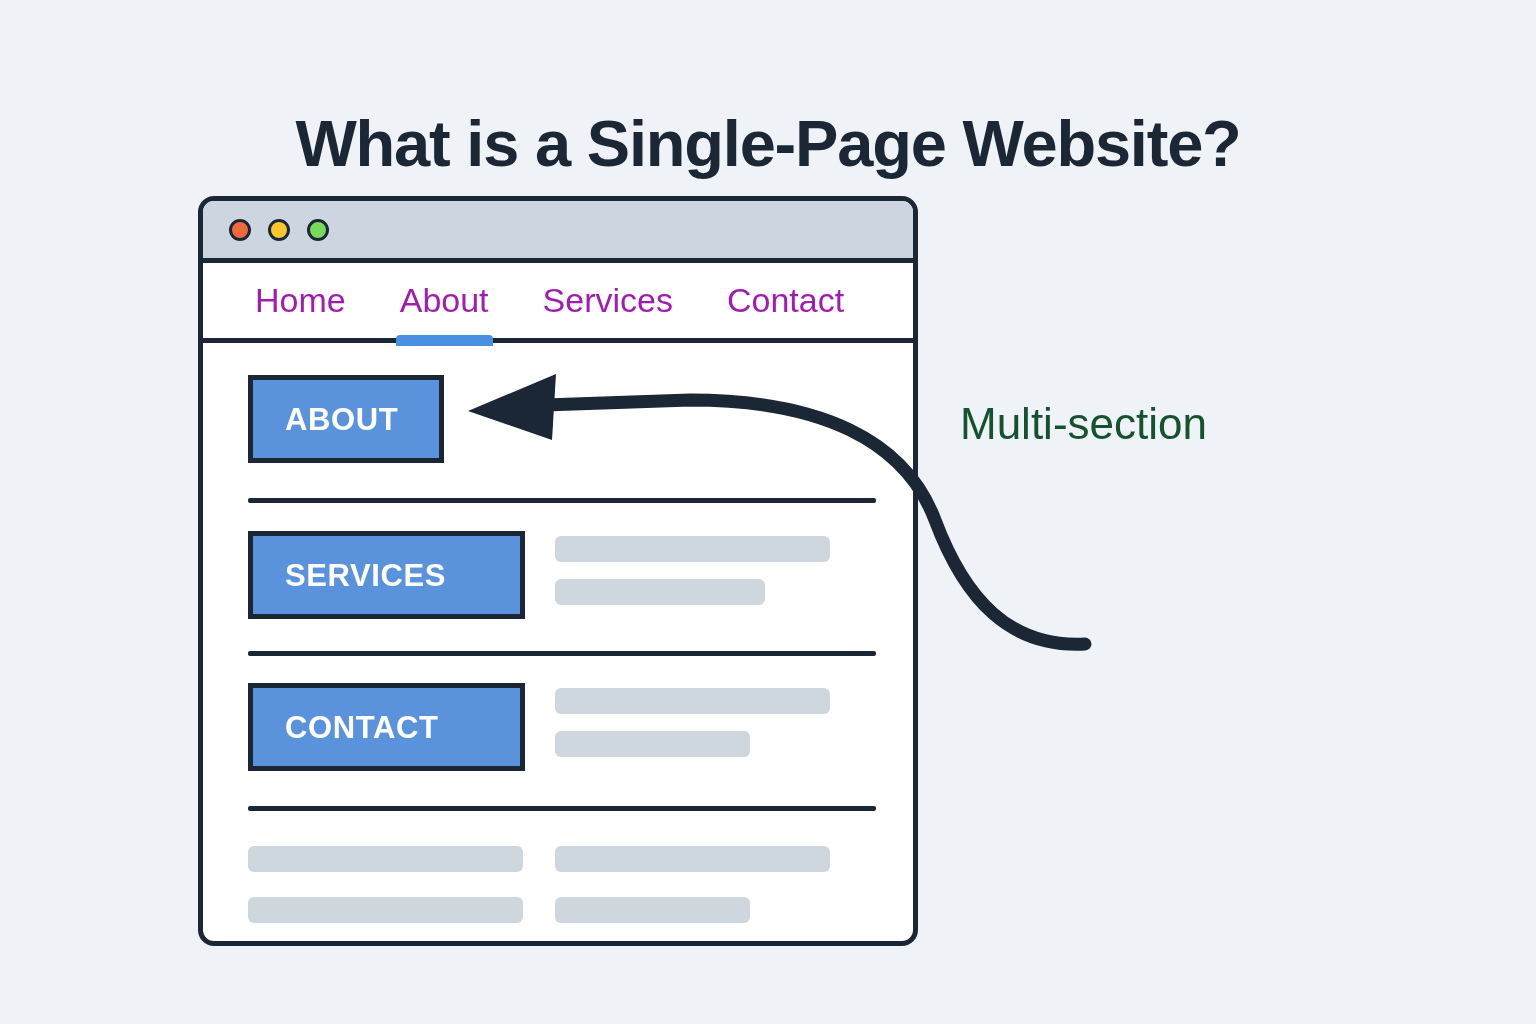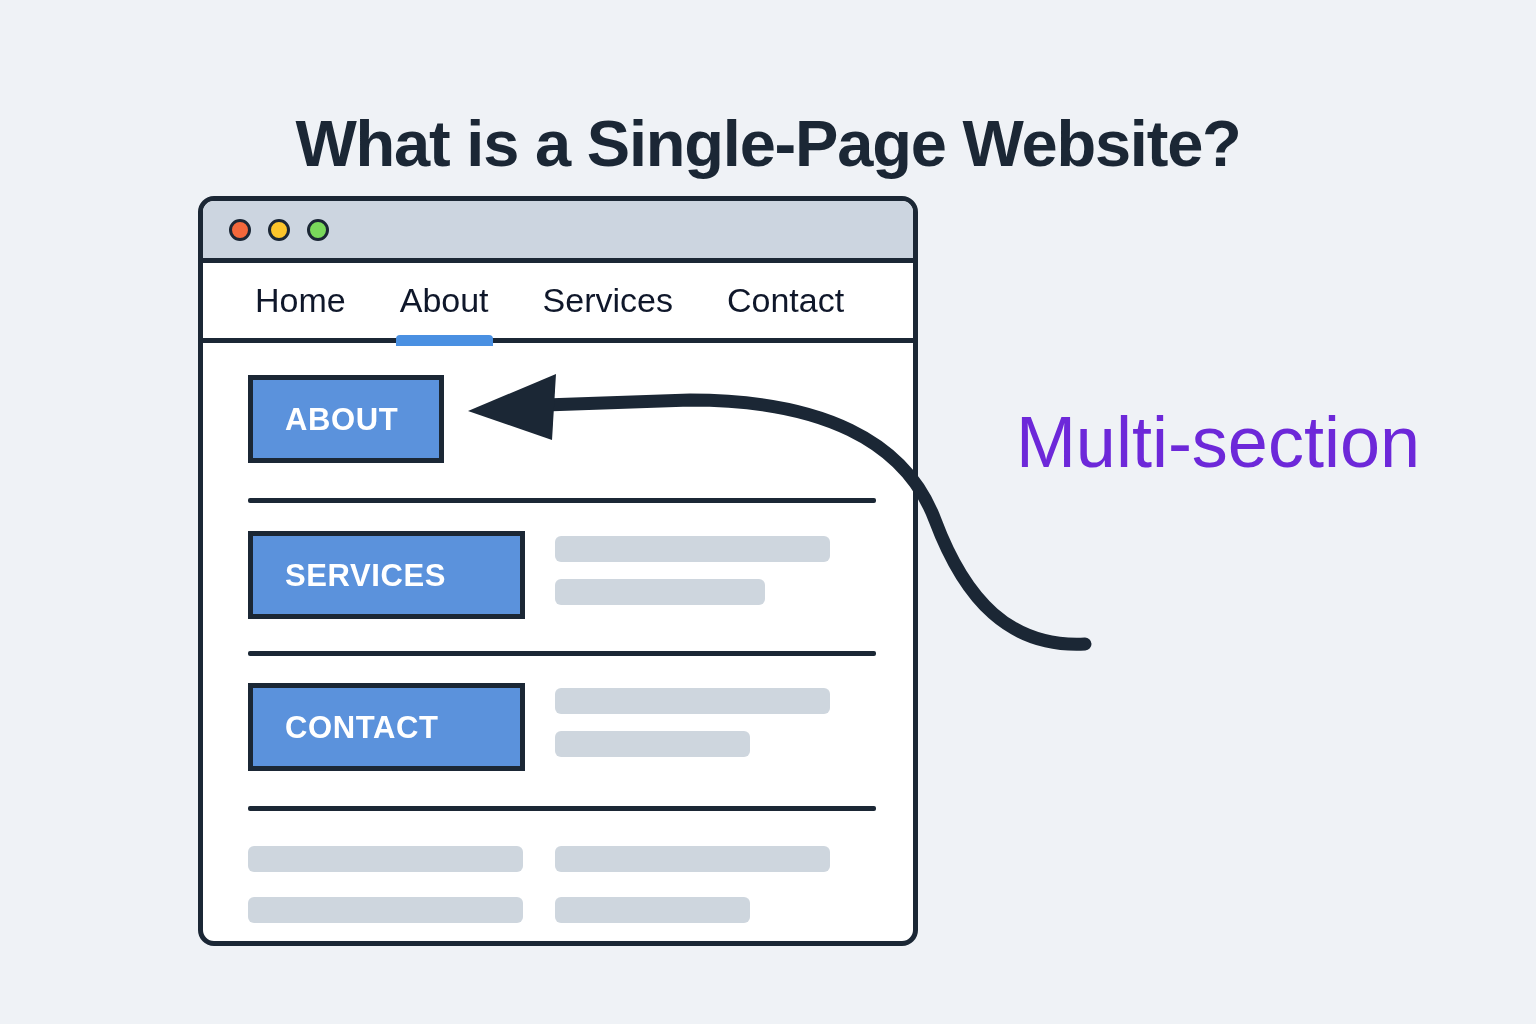--- a/index.html
+++ b/index.html
@@ -72,21 +72,21 @@
     background: #ffffff;
     border-bottom: 5px solid #1b2735;
     box-sizing: border-box;
     display: flex;
     align-items: center;
     padding-left: 52px;
     gap: 54px;
   }
   .nav-item {
     font-size: 34px;
-    color: #0f172a;
+    color: #a21caf;
     line-height: 1;
     position: relative;
     padding-bottom: 2px;
     white-space: nowrap;
   }
   .nav-item.active::after {
     content: "";
     position: absolute;
     left: -4px;
     right: -4px;
@@ -153,24 +153,24 @@
   .ph-g2 { left: 352px; top: 503px; width: 275px; }
   .ph-g3 { left: 45px;  top: 554px; width: 275px; }
   .ph-g4 { left: 352px; top: 554px; width: 195px; }
 
   
   .annotation {
     position: absolute;
     left: 960px;
     top: 394px;
     width: 460px;
-    text-align: right;
-    font-size: 72px;
+    text-align: left;
+    font-size: 44px;
     line-height: 1.36;
-    color: #6d28d9;
+    color: #14532d;
   }
   .annotation div { white-space: nowrap; }
 
   
   .arrow-layer {
     position: absolute;
     left: 0;
     top: 0;
     width: 1536px;
     height: 1024px;

